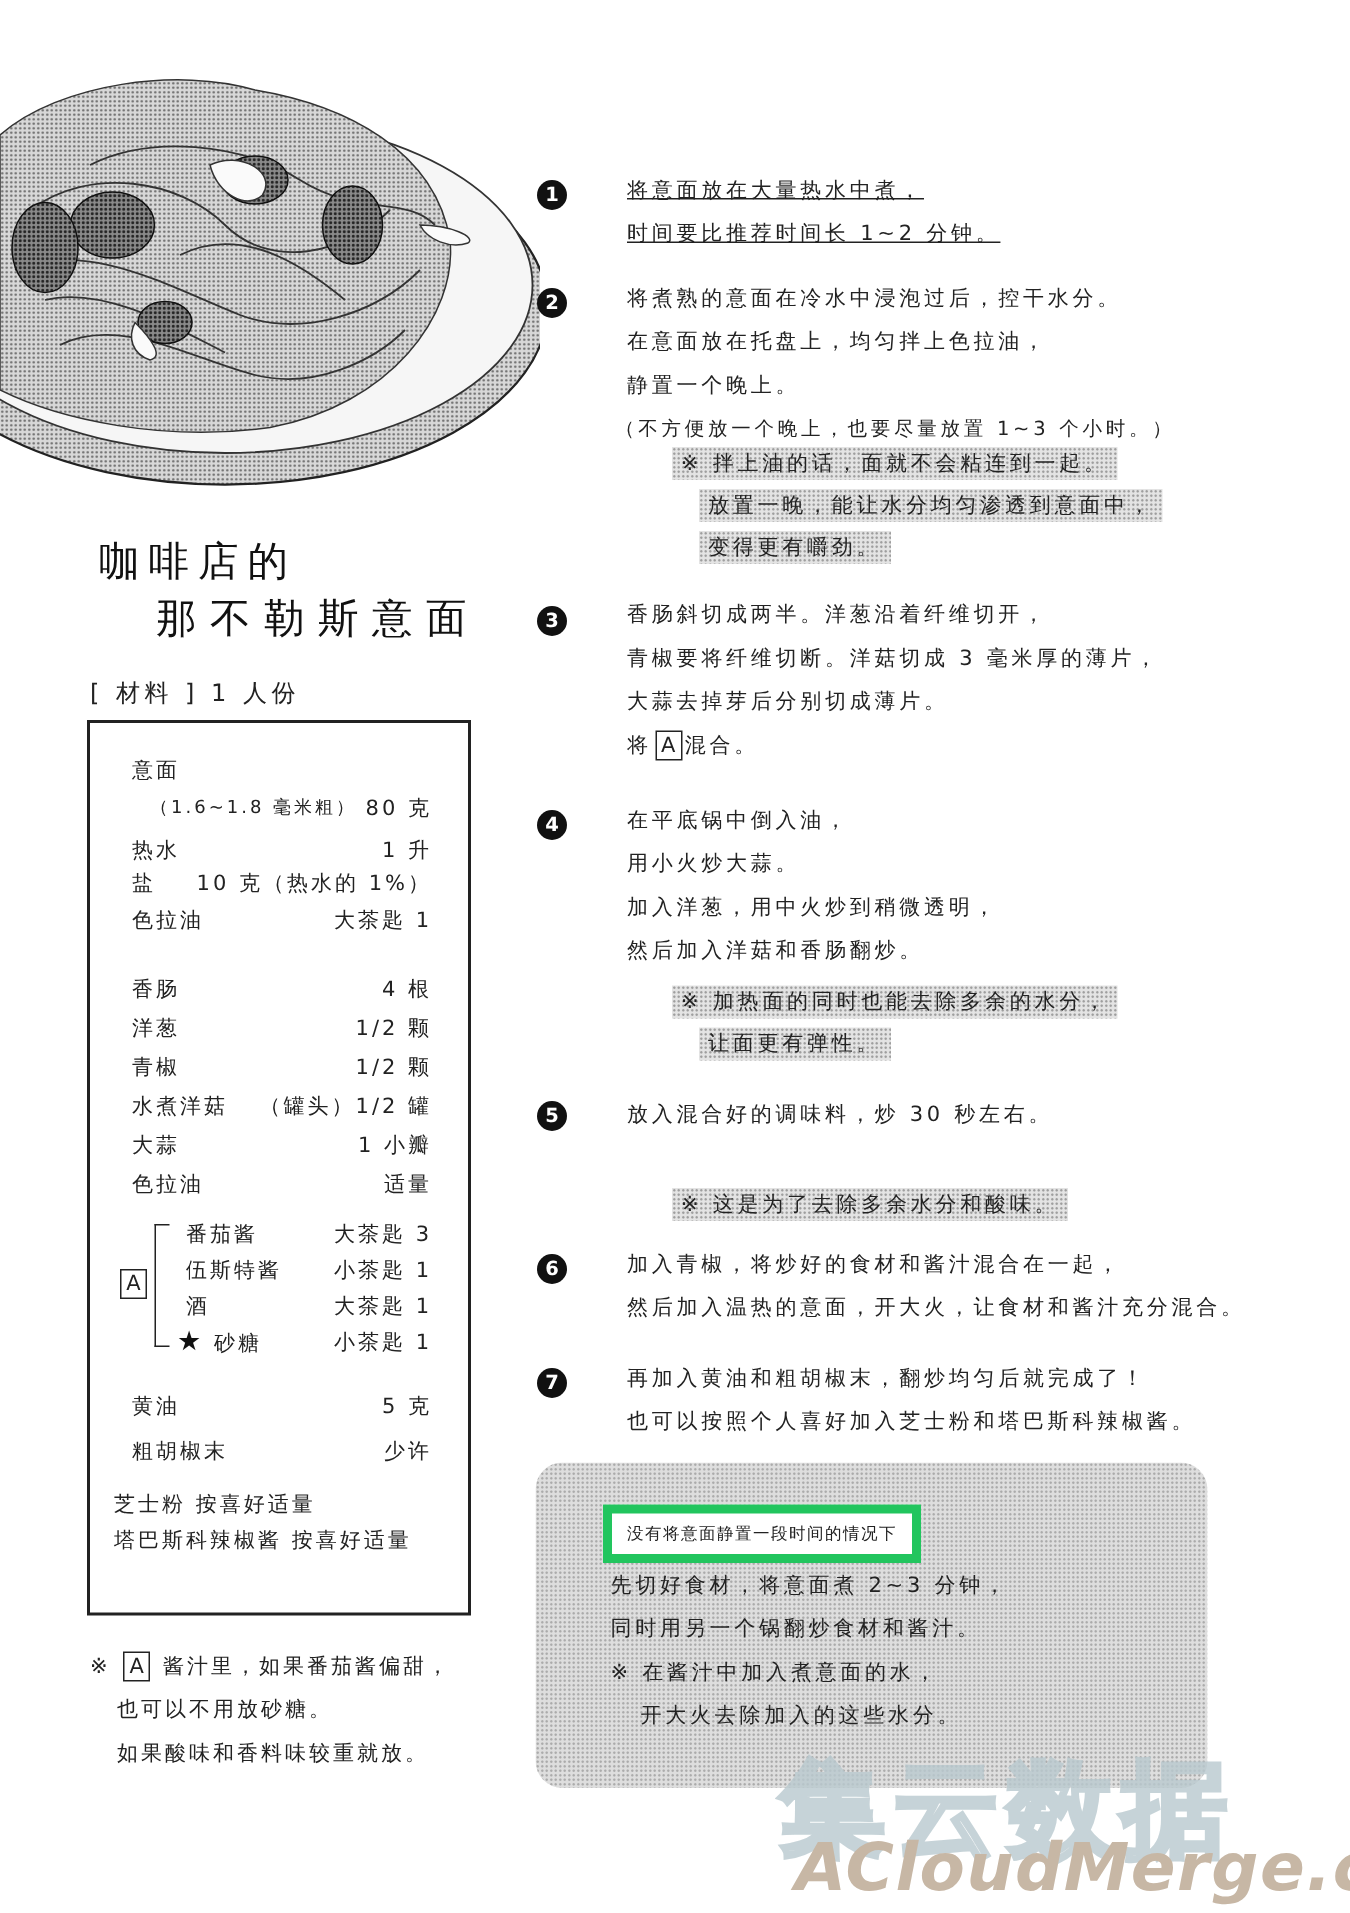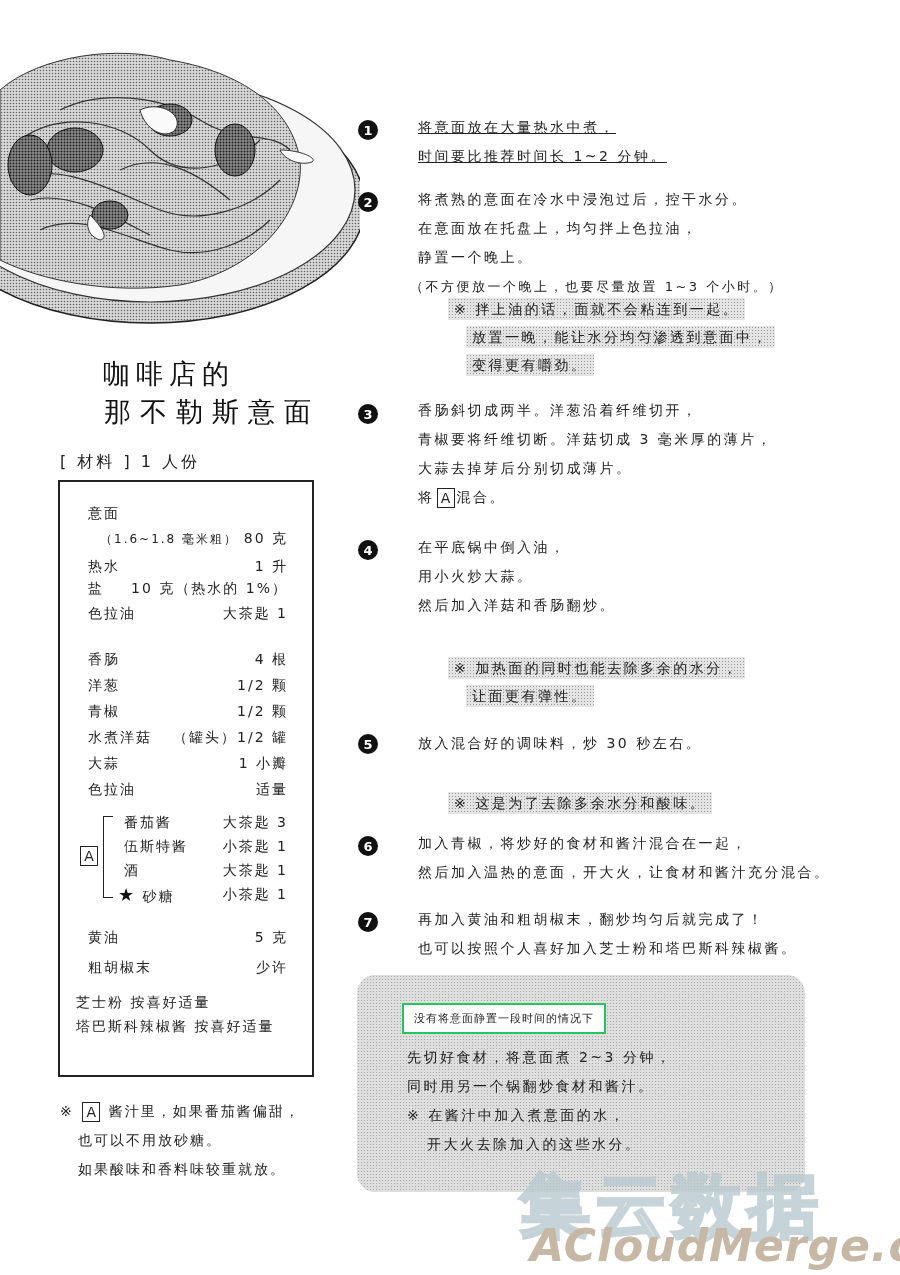--- a/index.html
+++ b/index.html
@@ -5,21 +5,21 @@
     * { box-sizing: border-box; margin: 0; padding: 0; }
     html, body { width: 900px; height: 1275px; background: #ffffff; overflow: hidden; }
     body { position: relative; font-family: "DejaVu Sans", sans-serif; color: #1a1a1a; }
 
     
     .plate-wrap { position: absolute; left: 0; top: 0; width: 360px; height: 340px; overflow: hidden; }
     .plate-svg { position: absolute; left: 0; top: 0; }
 
     
     .title { position: absolute; font-size: 27px; letter-spacing: 6px; color: #111; font-weight: normal; }
-    .title-1 { left: 66px; top: 356px; margin-left: 37px; }
+    .title-1 { left: 66px; top: 356px; }
     .title-2 { left: 104px; top: 394px; letter-spacing: 9px; }
 
     .ing-heading { position: absolute; left: 60px; top: 452px; font-size: 16px; letter-spacing: 3px; color: #222; }
 
     
     .ing-box { position: absolute; left: 58px; top: 480px; width: 256px; height: 597px; border: 2px solid #222; background: #fff; }
     .ing-row { position: absolute; font-size: 14px; color: #222; letter-spacing: 2px; white-space: nowrap; }
     .ing-row .amt { position: absolute; right: 0; top: 0; text-align: right; }
     .ing-name { display: inline-block; }
     .ing-note { font-size: 12px; }
@@ -45,21 +45,21 @@
     }
     .hatch-line { display: inline-block; line-height: 22px; margin-bottom: 6px; }
     .tip-block { position: absolute; font-size: 14px; letter-spacing: 2.5px; color: #222; white-space: nowrap; margin-left: 34px; }
     .tip-block .indent { margin-left: 18px; }
 
     
     .panel { position: absolute; left: 357px; top: 975px; width: 448px; height: 217px; border-radius: 18px;
       background-color: #dedede;
       background-image: radial-gradient(#a8a8a8 0.7px, transparent 0.9px);
       background-size: 3px 3px; }
-    .panel-label { position: absolute; left: 402px; top: 1003px; padding: 6px 10px; border: 2px solid #22c55e; background: #fff; font-size: 11px; letter-spacing: 1px; color: #222; }
+    .panel-label { position: absolute; left: 402px; top: 1003px; padding: 6px 10px; border: 6px solid #22c55e; background: #fff; font-size: 11px; letter-spacing: 1px; color: #222; }
     .panel-text { position: absolute; left: 407px; top: 1043px; font-size: 14px; letter-spacing: 2.5px; line-height: 29px; color: #222; white-space: nowrap; }
     .panel-text .indent { padding-left: 20px; }
 
     
     .wm-cn { position: absolute; left: 520px; top: 1160px; font-size: 70px; font-weight: bold; color: transparent; -webkit-text-stroke: 3px #b9c9cf; letter-spacing: 6px; opacity: 0.8; }
     .wm-en { position: absolute; left: 530px; top: 1220px; font-size: 44px; font-weight: bold; font-style: italic; color: #c7b7a5; letter-spacing: 1px; font-family: "DejaVu Sans", sans-serif; }
   </style>
 </head>
 <body>
 
@@ -222,20 +222,21 @@
   <div>大蒜去掉芽后分别切成薄片。</div>
   <div>
     <span>将</span><span class="a-badge">A</span><span>混合。</span>
   </div>
 </div>
 
 <div class="step-num" style="top:540px;">4</div>
 <div class="step-text" style="top:533px;">
   <div>在平底锅中倒入油，</div>
   <div>用小火炒大蒜。</div>
+  <div>加入洋葱，用中火炒到稍微透明，</div>
   <div>然后加入洋菇和香肠翻炒。</div>
 </div>
 <div class="tip-block" style="left:414px; top:657px;">
   <div><span class="hatch hatch-line">※ 加热面的同时也能去除多余的水分，</span></div>
   <div class="indent"><span class="hatch hatch-line">让面更有弹性。</span></div>
 </div>
 
 <div class="step-num" style="top:734px;">5</div>
 <div class="step-text" style="top:729px;">
   <div>放入混合好的调味料，炒 30 秒左右。</div>

